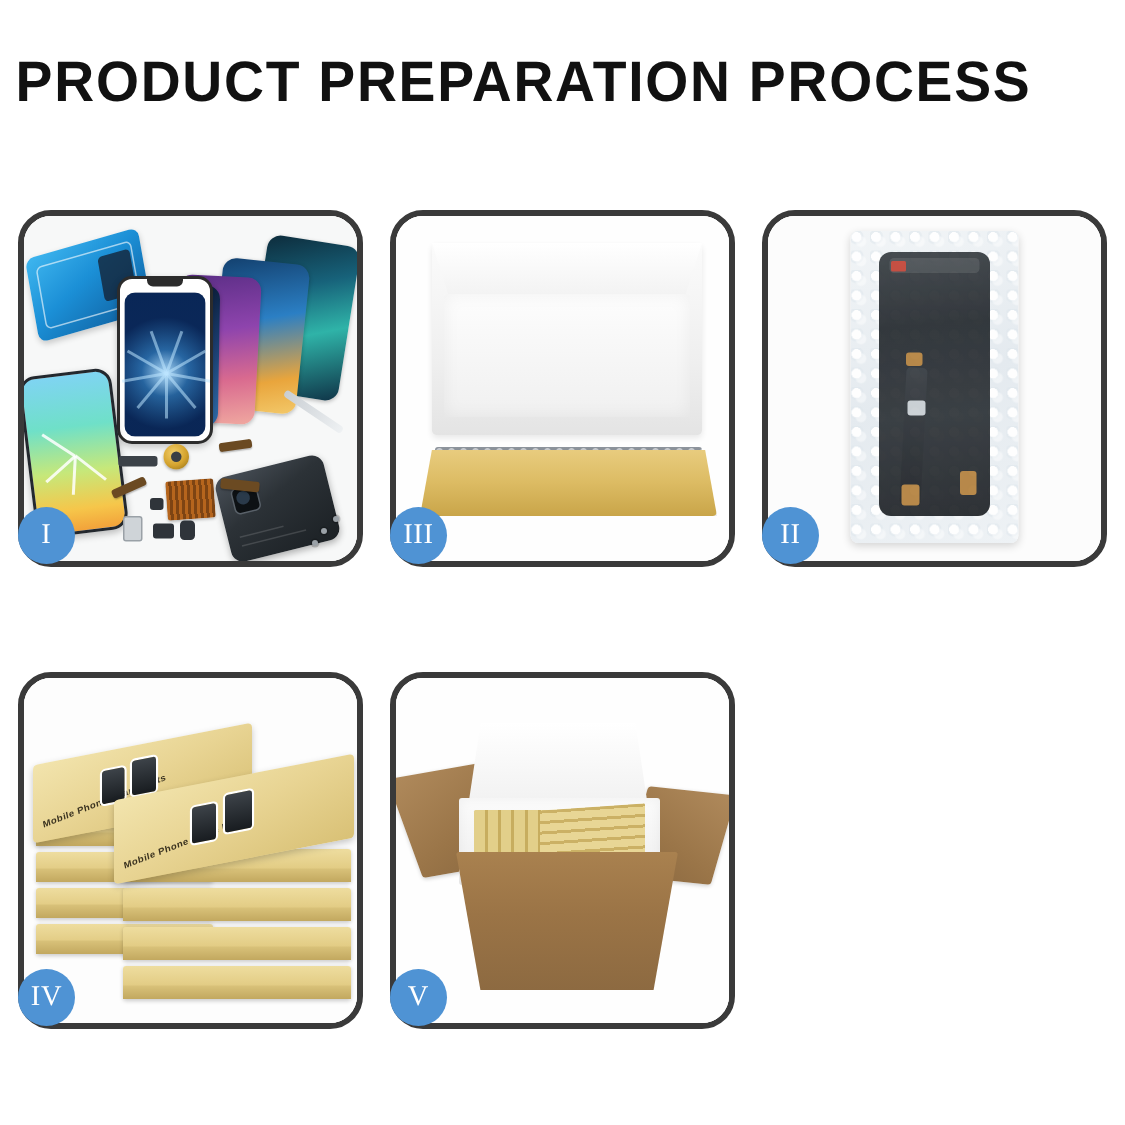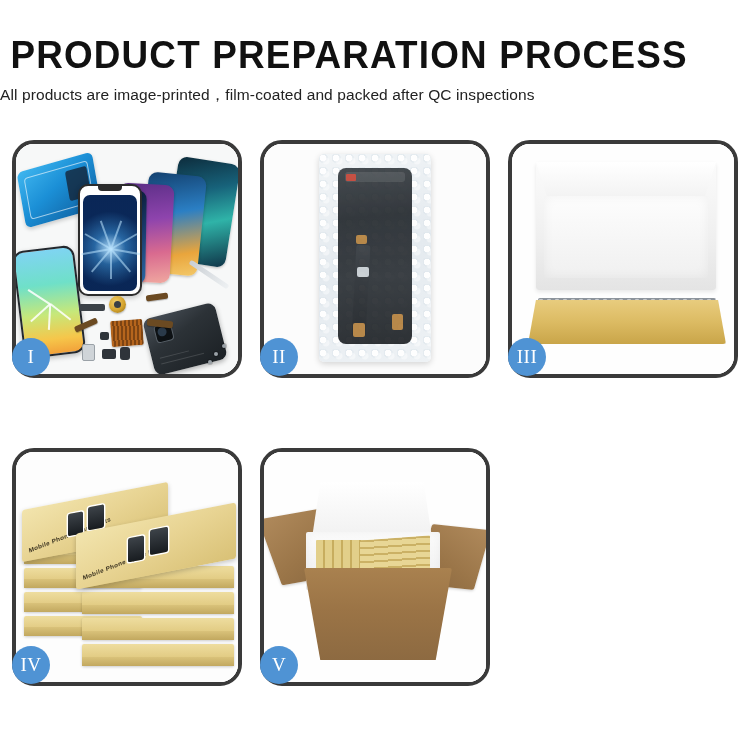--- a/index.html
+++ b/index.html
@@ -15,21 +15,21 @@
     font-family: "Liberation Sans", sans-serif;
     overflow: hidden;
   }
 
   
   #header {
     position: absolute;
     left: 0;
     top: 0;
     width: 694px;
-    text-align: left;
+    text-align: right;
   }
   #title {
     margin: 0;
     padding-top: 36px;
     font-size: 38px;
     font-weight: bold;
     letter-spacing: 1.2px;
     color: #111111;
     line-height: 1.05;
     white-space: nowrap;
@@ -354,21 +354,20 @@
   .c6-seam { position:absolute; background:rgba(90,66,38,.5); }
   .c6-tab { position:absolute; background:rgba(120,92,55,.55); border-radius:1px; }
 </style>
 </head>
 <body>
 
 <div id="page">
 
   <div id="header">
     <h1 id="title">PRODUCT PREPARATION PROCESS</h1>
-    <p id="subtitle">All products are image-printed，film-coated and packed after QC inspections</p>
   </div>
 
   <div id="grid">
 
     <div class="panel">
       <div class="panel-inner">
         <div class="scene">
           <div class="p1-bg"></div>
           <div class="ph a"></div>
           <div class="ph b"></div>
@@ -422,20 +421,33 @@
           <div class="btn-part" style="left:86px; top:205px; width:14px; height:10px;"></div>
           <div class="btn-part" style="left:104px; top:203px; width:10px; height:13px; border-radius:3px;"></div>
           <div class="btn-part" style="left:84px; top:188px; width:9px; height:8px;"></div>
 
           <div class="screw" style="right:20px; bottom:18px;"></div>
           <div class="screw" style="right:12px; bottom:26px;"></div>
           <div class="screw" style="right:26px; bottom:10px;"></div>
         </div>
       </div>
       <div class="badge">I</div>
+    </div>
+
+    <div class="panel">
+      <div class="panel-inner">
+        <div class="scene">
+          <div class="p3-bg"></div>
+          <div class="lid3"></div>
+          <div class="foam3"></div>
+          <div class="tray3inner"></div>
+          <div class="tray3"></div>
+        </div>
+      </div>
+      <div class="badge">III</div>
     </div>
 
     <div class="panel">
       <div class="panel-inner">
         <div class="scene">
           <div class="p2-bg"></div>
           <div class="bubblebag">
             <div class="lcd">
               <div class="topbar"></div>
               <div class="redtag"></div>
@@ -447,33 +459,20 @@
             </div>
           </div>
         </div>
       </div>
       <div class="badge">II</div>
     </div>
 
     <div class="panel">
       <div class="panel-inner">
         <div class="scene">
-          <div class="p3-bg"></div>
-          <div class="lid3"></div>
-          <div class="foam3"></div>
-          <div class="tray3inner"></div>
-          <div class="tray3"></div>
-        </div>
-      </div>
-      <div class="badge">III</div>
-    </div>
-
-    <div class="panel">
-      <div class="panel-inner">
-        <div class="scene">
           <div class="p4-bg"></div>
           <div class="stack">
 
             <div class="kbox" style="left:2px; top:74px; width:118px; height:20px;">
                 <div class="side"></div>
               </div>
             <div class="kbox" style="left:2px; top:98px; width:118px; height:20px;">
                 <div class="side"></div>
               </div>
             <div class="kbox" style="left:2px; top:122px; width:118px; height:20px;">

